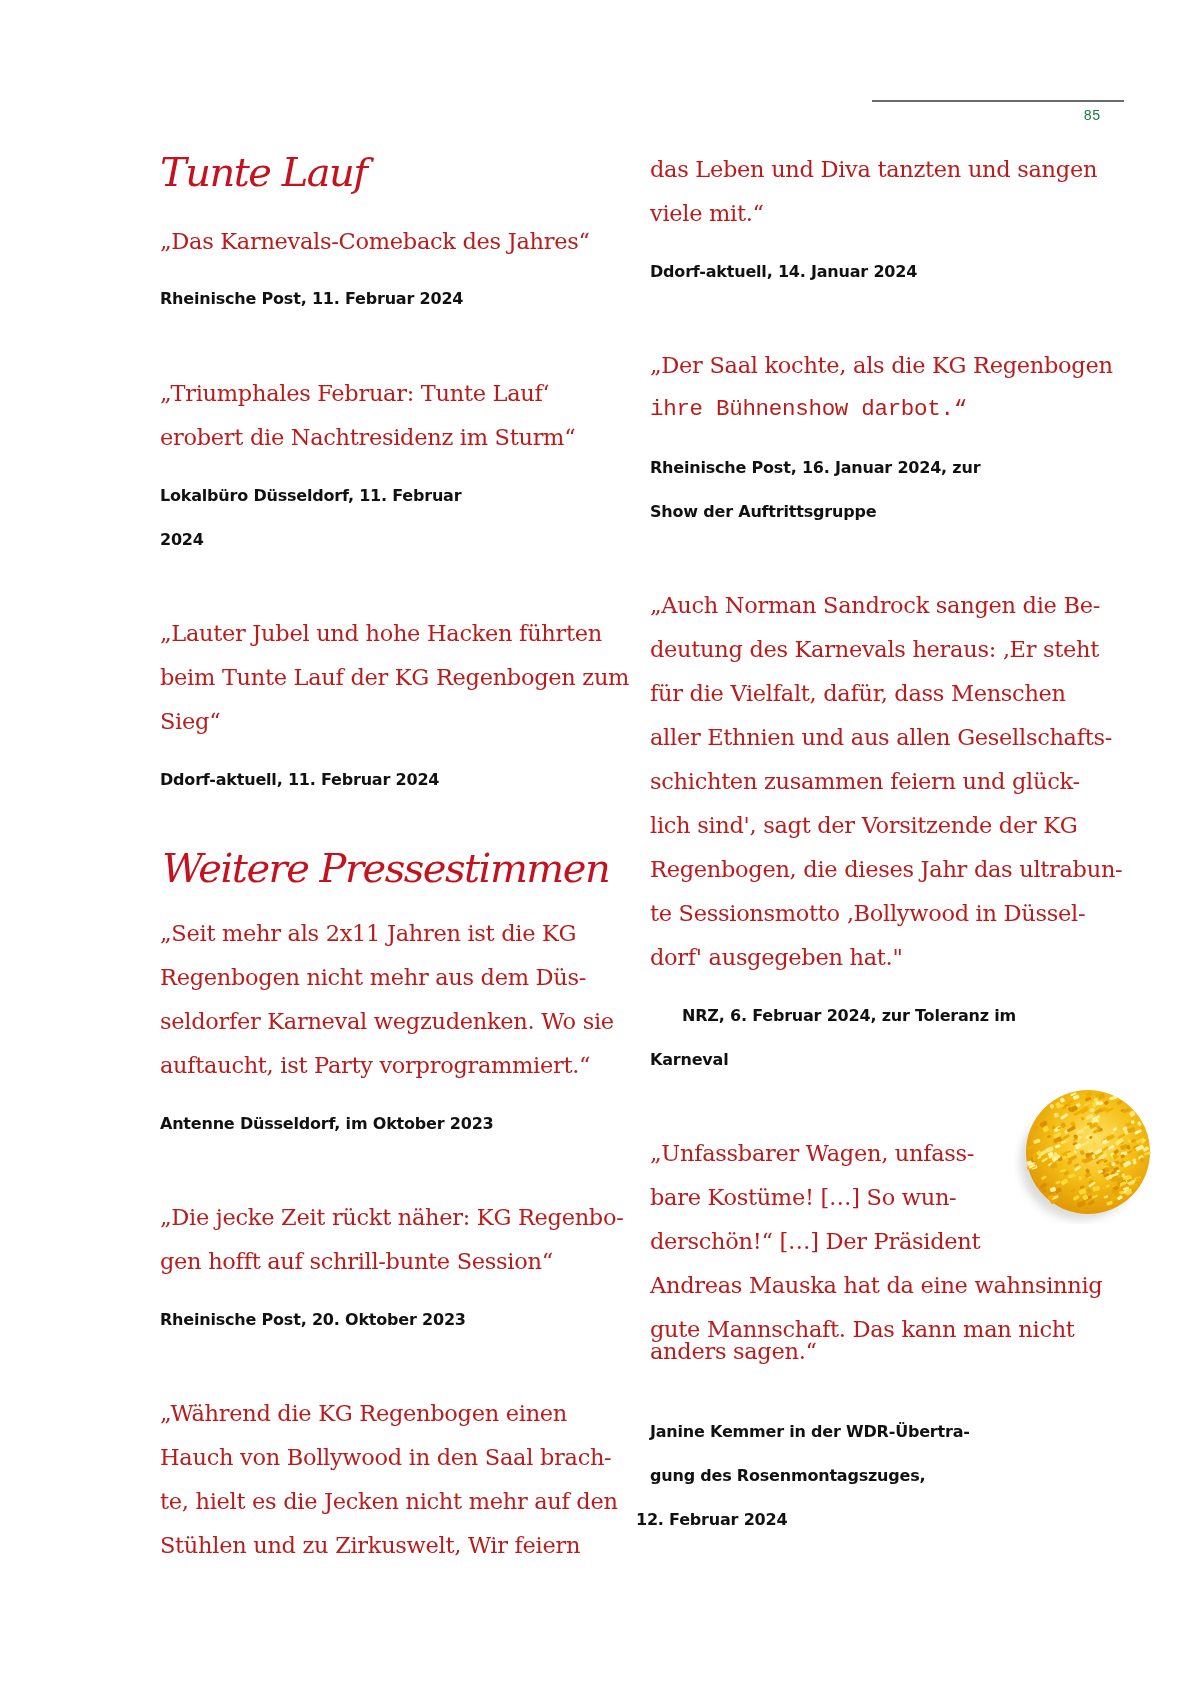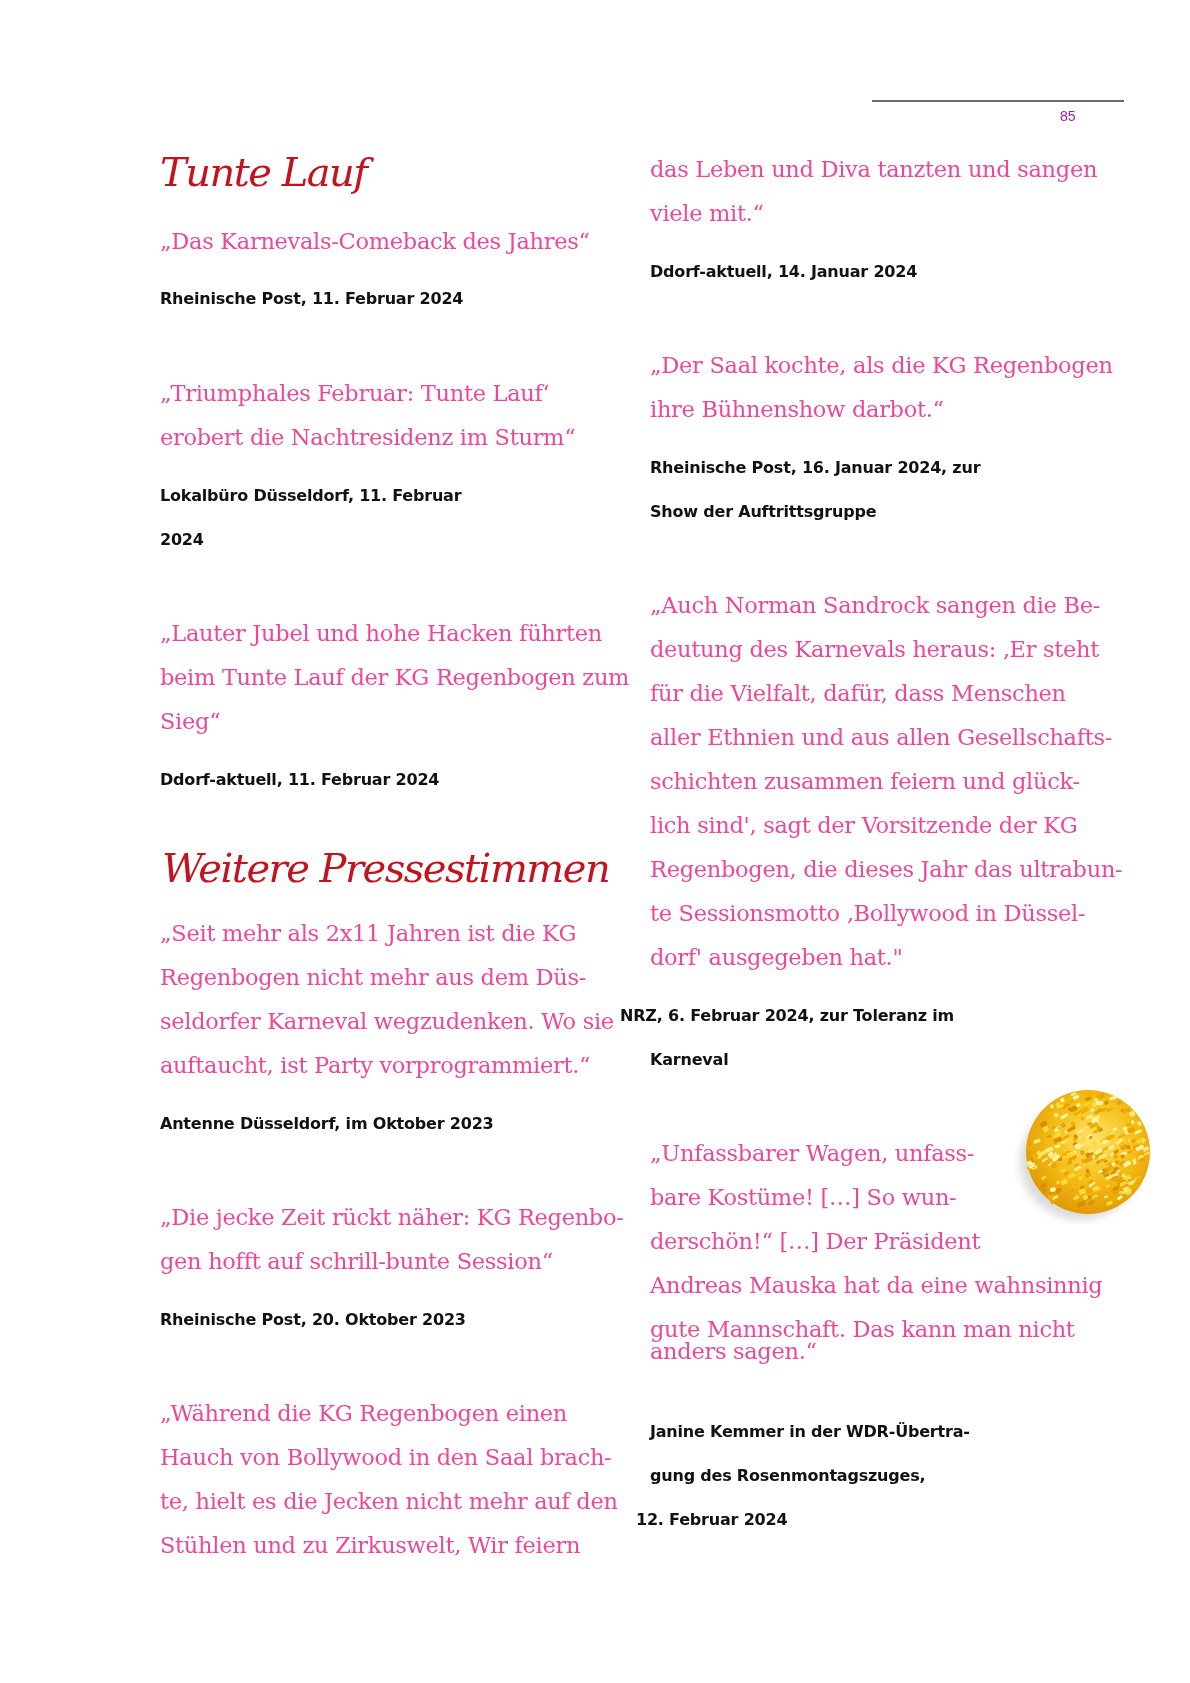--- a/index.html
+++ b/index.html
@@ -1,23 +1,23 @@
 <!DOCTYPE html>
 <html><head>
   <meta charset="utf-8">
   <style>
     html, body { margin: 0; padding: 0; background: #ffffff; }
     body { width: 1190px; height: 1683px; position: relative; overflow: hidden; }
     .page { position: absolute; left: 0; top: 0; width: 1190px; height: 1683px; background: #fff; }
     .rule { position: absolute; left: 872px; top: 100px; width: 252px; height: 2px; background: #6b6b6b; }
-    .page-num { position: absolute; left: 1060px; top: 108px; width: 64px; text-align: left;
-      font-family: Liberation Sans, sans-serif; font-size: 14px; color: #a21caf; }
+    .page-num { position: absolute; left: 1060px; top: 108px; width: 64px; text-align: center;
+      font-family: Liberation Mono, monospace; font-size: 14px; color: #15803d; }
     .heading { position: absolute; font-family: "DejaVu Serif", serif; font-style: italic; font-weight: normal;
       color: #c5121f; font-size: 40px; letter-spacing: -1.5px; white-space: nowrap; margin: 0; line-height: 1; }
-    .q { position: absolute; font-family: "DejaVu Serif", serif; font-size: 22.5px; color: #ec4899;
+    .q { position: absolute; font-family: "DejaVu Serif", serif; font-size: 22.5px; color: #b91c1c;
       white-space: nowrap; line-height: 1; letter-spacing: -0.3px; }
     .s { position: absolute; font-family: "DejaVu Sans", sans-serif; font-weight: bold; font-size: 16px;
       color: #111; white-space: nowrap; line-height: 1; letter-spacing: -0.2px; }
     .glitter { position: absolute; left: 1014px; top: 1082px; width: 142px; height: 142px; }
   </style>
 </head>
 <body>
 
 <div class="page">
   <div class="rule"></div>
@@ -53,34 +53,34 @@
   <div class="q" style="left:160px; top:1402px;">„Während die KG Regenbogen einen</div>
   <div class="q" style="left:160px; top:1446px;">Hauch von Bollywood in den Saal brach-</div>
   <div class="q" style="left:160px; top:1490px;">te, hielt es die Jecken nicht mehr auf den</div>
   <div class="q" style="left:160px; top:1534px;">Stühlen und zu Zirkuswelt, Wir feiern</div>
 
   <div class="q" style="left:650px; top:158px;">das Leben und Diva tanzten und sangen</div>
   <div class="q" style="left:650px; top:202px;">viele mit.“</div>
   <div class="s" style="left:650px; top:264px;">Ddorf-aktuell, 14. Januar 2024</div>
 
   <div class="q" style="left:650px; top:354px;">„Der Saal kochte, als die KG Regenbogen</div>
-  <div class="q" style="left:650px; top:398px;">ihre Bühnenshow darbot.“</div>
+  <div class="q" style="left:650px; top:398px;font-family:Liberation Mono, monospace;">ihre Bühnenshow darbot.“</div>
   <div class="s" style="left:650px; top:460px;">Rheinische Post, 16. Januar 2024, zur</div>
   <div class="s" style="left:650px; top:504px;">Show der Auftrittsgruppe</div>
 
   <div class="q" style="left:650px; top:594px;">„Auch Norman Sandrock sangen die Be-</div>
   <div class="q" style="left:650px; top:638px;">deutung des Karnevals heraus: ‚Er steht</div>
   <div class="q" style="left:650px; top:682px;">für die Vielfalt, dafür, dass Menschen</div>
   <div class="q" style="left:650px; top:726px;">aller Ethnien und aus allen Gesellschafts-</div>
   <div class="q" style="left:650px; top:770px;">schichten zusammen feiern und glück-</div>
   <div class="q" style="left:650px; top:814px;">lich sind', sagt der Vorsitzende der KG</div>
   <div class="q" style="left:650px; top:858px;">Regenbogen, die dieses Jahr das ultrabun-</div>
   <div class="q" style="left:650px; top:902px;">te Sessionsmotto ‚Bollywood in Düssel-</div>
   <div class="q" style="left:650px; top:946px;">dorf' ausgegeben hat."</div>
-  <div class="s" style="left:620px; top:1008px;text-align:center;">NRZ, 6. Februar 2024, zur Toleranz im</div>
+  <div class="s" style="left:682px; top:1008px;text-align:center;">NRZ, 6. Februar 2024, zur Toleranz im</div>
   <div class="s" style="left:650px; top:1052px;">Karneval</div>
 
   <div class="q" style="left:650px; top:1142px;">„Unfassbarer Wagen, unfass-</div>
   <div class="q" style="left:650px; top:1186px;">bare Kostüme! […] So wun-</div>
   <div class="q" style="left:650px; top:1230px;">derschön!“ […] Der Präsident</div>
   <div class="q" style="left:650px; top:1274px;">Andreas Mauska hat da eine wahnsinnig</div>
   <div class="q" style="left:650px; top:1318px;">gute Mannschaft. Das kann man nicht</div>
   <div class="q" style="left:650px; top:1340px;">anders sagen.“</div>
   <div class="s" style="left:650px; top:1424px;">Janine Kemmer in der WDR-Übertra-</div>
   <div class="s" style="left:650px; top:1468px;">gung des Rosenmontagszuges,</div>

